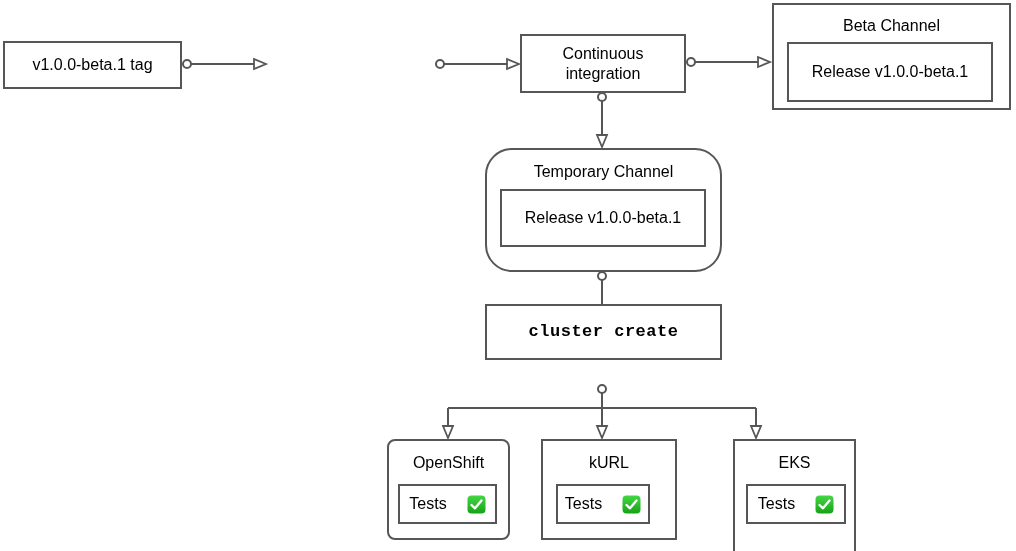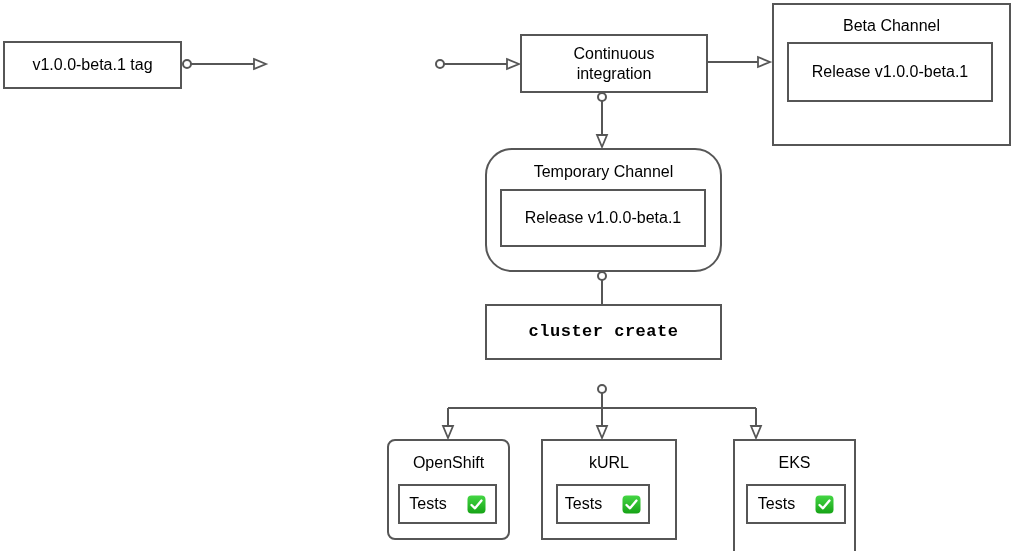--- a/index.html
+++ b/index.html
@@ -134,26 +134,26 @@
       <polygon class="edge-arrowhead" points="602,438 597,426 607,426"></polygon>
       <polygon class="edge-arrowhead" points="756,438 751,426 761,426"></polygon>
     </g>
   </svg>
 
   <div class="node" style="left:3px; top:41px; width:179px; height:48px;">
     <span>v1.0.0-beta.1 tag</span>
   </div>
 
 
-  <div class="node" style="left:520px; top:34px; width:188px; height:59px;">
+  <div class="node" style="left:520px; top:34px; width:166px; height:59px;">
     <span>Continuous
 integration</span>
   </div>
 
-  <div class="group" style="left:772px; top:3px; width:239px; height:143px;">
+  <div class="group" style="left:772px; top:3px; width:239px; height:107px;">
     <div class="group-title" style="top:11px;">Beta Channel</div>
     <div class="inner" style="left:13px; top:37px; width:206px; height:60px;">
       <span>Release v1.0.0-beta.1</span>
     </div>
   </div>
 
   <div class="group" style="left:485px; top:148px; width:237px; height:124px;border-radius:27px;">
     <div class="group-title" style="top:12px;">Temporary Channel</div>
     <div class="inner" style="left:13px; top:39px; width:206px; height:58px;">
       <span>Release v1.0.0-beta.1</span>

